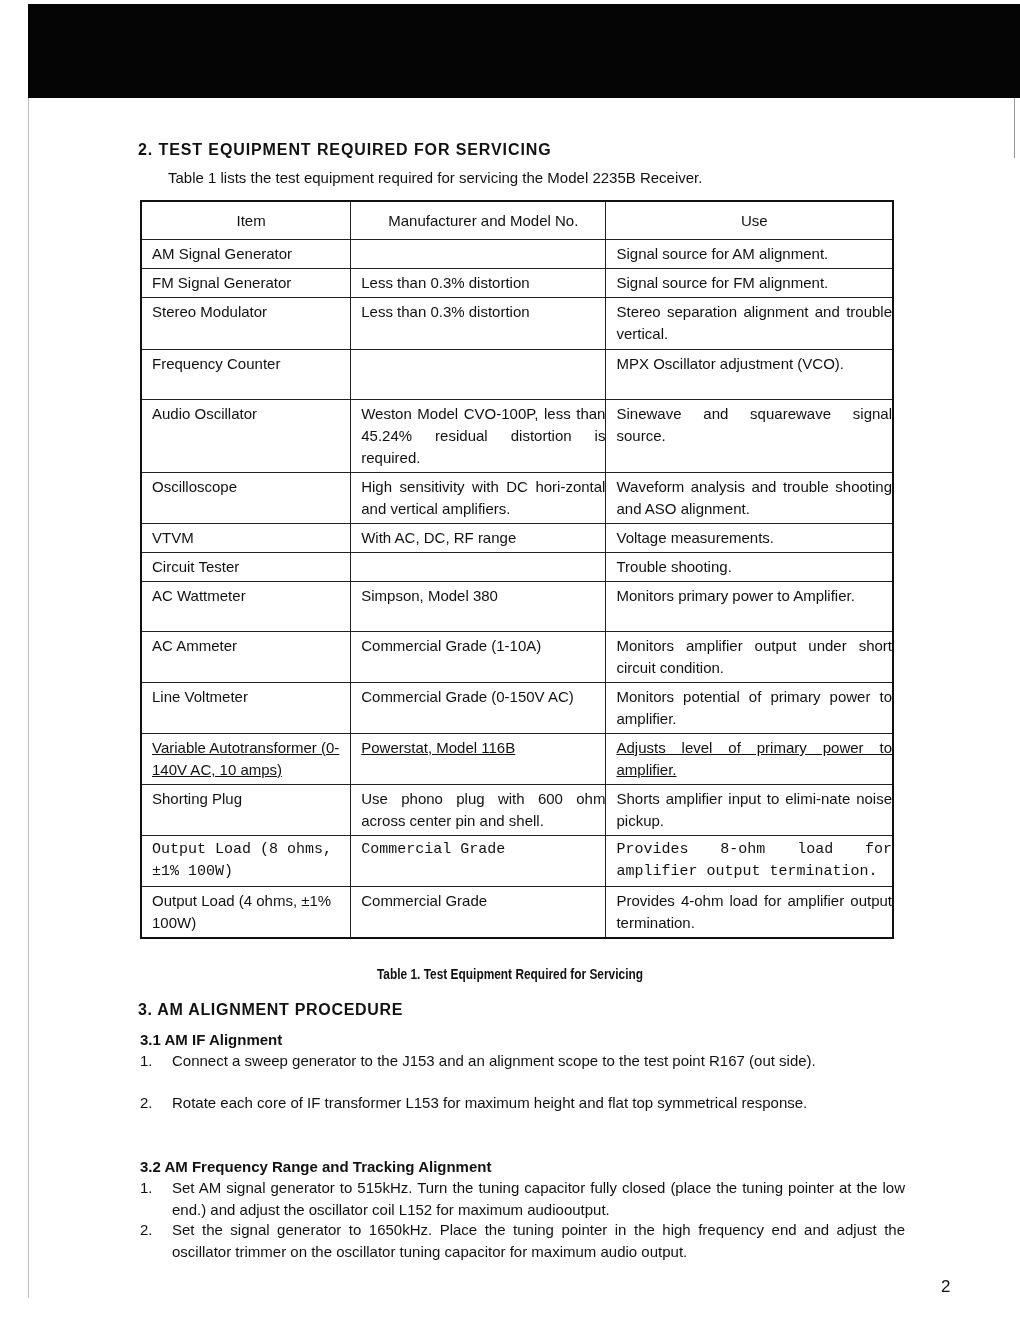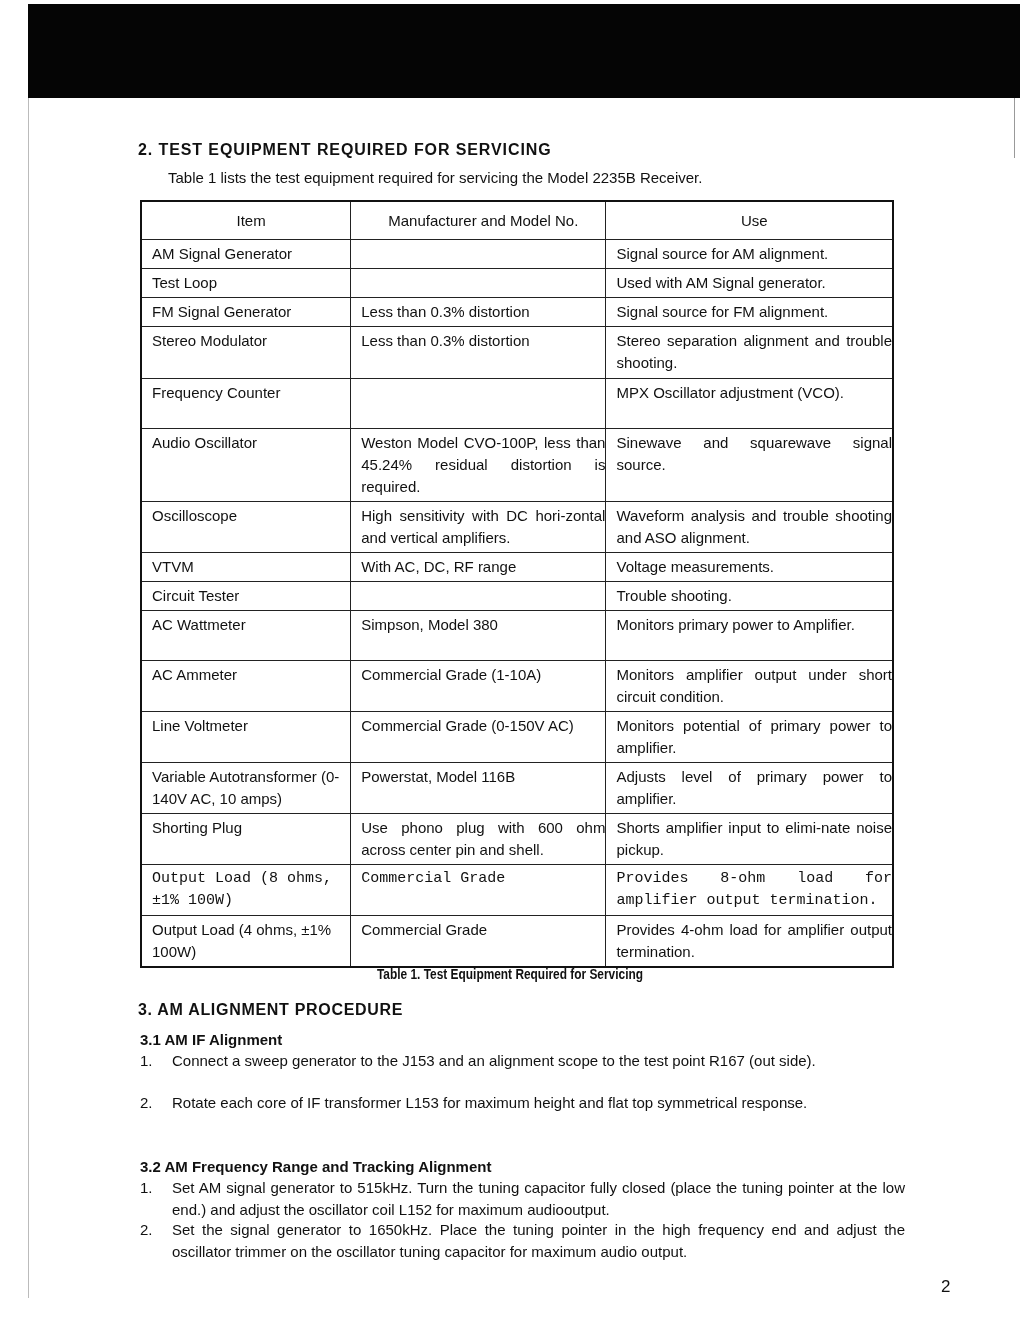--- a/index.html
+++ b/index.html
@@ -48,33 +48,28 @@
       <th>Use</th>
     </tr>
   </thead>
   <tbody>
     <tr style="height:29px;">
       <td>AM Signal Generator</td>
       <td></td>
       <td>Signal source for AM alignment.</td>
     </tr>
     <tr style="height:28px;">
-      <td>Test Loop</td>
-      <td></td>
-      <td>Used with AM Signal generator.</td>
-    </tr>
-    <tr style="height:28px;">
       <td>FM Signal Generator</td>
       <td>Less than 0.3% distortion</td>
       <td>Signal source for FM alignment.</td>
     </tr>
     <tr style="height:52px;">
       <td>Stereo Modulator</td>
       <td>Less than 0.3% distortion</td>
-      <td class="justify">Stereo separation alignment and trouble shooting.</td>
+      <td class="justify">Stereo separation alignment and trouble vertical.</td>
     </tr>
     <tr style="height:50px;">
       <td>Frequency Counter</td>
       <td></td>
       <td class="justify">MPX Oscillator adjustment (VCO).</td>
     </tr>
     <tr style="height:72px;border-radius:15px;">
       <td>Audio Oscillator</td>
       <td class="justify">Weston Model CVO-100P, less than 45.24% residual distortion is required.</td>
       <td class="justify">Sinewave and squarewave signal source.</td>
@@ -102,21 +97,21 @@
     <tr style="height:50px;">
       <td>AC Ammeter</td>
       <td>Commercial Grade (1-10A)</td>
       <td class="justify">Monitors amplifier output under short circuit condition.</td>
     </tr>
     <tr style="height:50px;">
       <td>Line Voltmeter</td>
       <td>Commercial Grade (0-150V AC)</td>
       <td class="justify">Monitors potential of primary power to amplifier.</td>
     </tr>
-    <tr style="height:50px;">
+    <tr style="height:50px;text-decoration:underline;">
       <td>Variable Autotransformer (0-140V AC, 10 amps)</td>
       <td>Powerstat, Model 116B</td>
       <td class="justify">Adjusts level of primary power to amplifier.</td>
     </tr>
     <tr style="height:50px;">
       <td>Shorting Plug</td>
       <td class="justify">Use phono plug with 600 ohm across center pin and shell.</td>
       <td class="justify">Shorts amplifier input to elimi-nate noise pickup.</td>
     </tr>
     <tr style="height:50px;font-family:Liberation Mono, monospace;">

